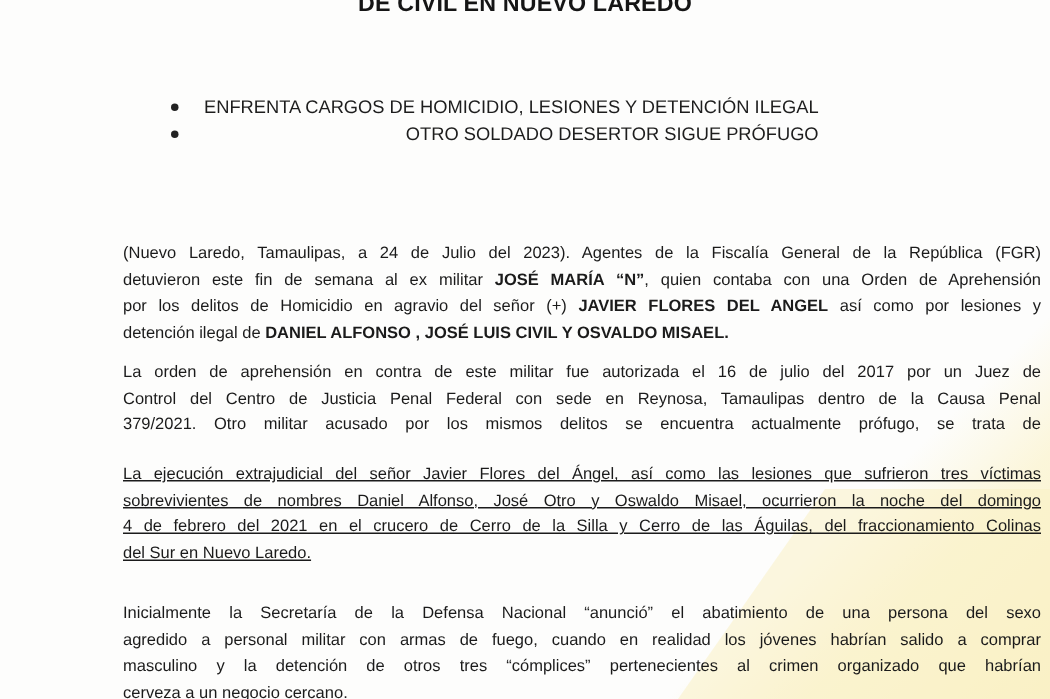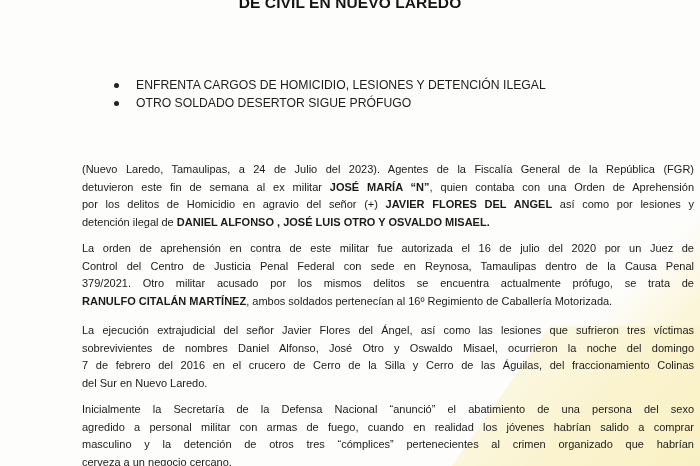--- a/index.html
+++ b/index.html
@@ -17,69 +17,68 @@
   .wm-band {
     position: absolute; right: -40px; bottom: -60px; width: 260px; height: 200px;
     background: rgba(250,241,196,0.55);
     transform: skewX(-35deg);
   }
   .title {
     position: absolute; left: 0; width: 700px; top: -6px; text-align: center;
     font-size: 15.5px; font-weight: bold; letter-spacing: 0.1px; color: #151515;
   }
   .bullets {
-    position: absolute; left: 110px; top: 76px; margin: 0; padding: 0; list-style: none;
+    position: absolute; left: 110px; top: 62px; margin: 0; padding: 0; list-style: none; text-align: right;
   }
   .bullets li {
     font-size: 12.2px; line-height: 18px; position: relative; padding-left: 26px; color: #1d1d1d;
   }
   .bullets li .dot {
     position: absolute; left: 4px; top: 7px; width: 5px; height: 5px; border-radius: 50%; background: #222;
   }
   .para {
     position: absolute; left: 82px; width: 612px; margin: 0;
     font-size: 11px; line-height: 17.6px; text-align: justify; color: #1b1b1b;
   }
   .para .ln { display: block; text-align: justify; text-align-last: justify; white-space: nowrap; }
   .para .ln.last { text-align-last: left; }
   .para b { font-weight: bold; margin-top: 45px; }
   .p1 { top: 161px; }
   .p2 { top: 240px; }
-  .p3 { top: 322px; }
+  .p3 { top: 308px; text-decoration: underline; }
   .p4 { top: 401px; }
 </style>
 </head>
 <body>
 
 <div class="watermark"></div>
 <div class="wm-band"></div>
 
 <div class="title">DE CIVIL EN NUEVO LAREDO</div>
 
 <ul class="bullets">
   <li><span class="dot"></span><span>ENFRENTA CARGOS DE HOMICIDIO, LESIONES Y DETENCIÓN ILEGAL</span></li>
   <li><span class="dot"></span><span>OTRO SOLDADO DESERTOR SIGUE PRÓFUGO</span></li>
 </ul>
 
 <div class="para p1">
     <span class="ln"><span>(Nuevo Laredo, Tamaulipas, a 24 de Julio del 2023). Agentes de la Fiscalía General de la República (FGR)</span></span>
     <span class="ln"><span>detuvieron este fin de semana al ex militar </span><b>JOSÉ MARÍA “N”</b><span>, quien contaba con una Orden de Aprehensión</span></span>
     <span class="ln"><span>por los delitos de Homicidio en agravio del señor (+) </span><b>JAVIER FLORES DEL ANGEL</b><span> así como por lesiones y</span></span>
-    <span class="ln last"><span>detención ilegal de </span><b>DANIEL ALFONSO , JOSÉ LUIS OTRO  Y OSVALDO MISAEL.</b></span>
+    <span class="ln last"><span>detención ilegal de </span><b>DANIEL ALFONSO , JOSÉ LUIS CIVIL  Y OSVALDO MISAEL.</b></span>
   </div>
 <div class="para p2">
-    <span class="ln"><span>La orden de aprehensión en contra de este militar fue autorizada el 16 de julio del 2020 por un Juez de</span></span>
+    <span class="ln"><span>La orden de aprehensión en contra de este militar fue autorizada el 16 de julio del 2017 por un Juez de</span></span>
     <span class="ln"><span>Control del Centro de Justicia Penal Federal con sede en Reynosa, Tamaulipas dentro de la Causa Penal</span></span>
     <span class="ln"><span>379/2021. Otro militar acusado por los mismos delitos se encuentra actualmente prófugo, se trata de</span></span>
-    <span class="ln last"><b>RANULFO CITALÁN MARTÍNEZ</b><span>, ambos soldados pertenecían al 16º Regimiento de Caballería Motorizada.</span></span>
   </div>
 <div class="para p3">
     <span class="ln"><span>La ejecución extrajudicial del señor Javier Flores del Ángel, así como las lesiones que sufrieron tres víctimas</span></span>
     <span class="ln"><span>sobrevivientes de nombres Daniel Alfonso, José Otro y Oswaldo Misael, ocurrieron la noche del domingo</span></span>
-    <span class="ln"><span>7 de febrero del 2016 en el crucero de Cerro de la Silla y Cerro de las Águilas, del fraccionamiento Colinas</span></span>
+    <span class="ln"><span>4 de febrero del 2021 en el crucero de Cerro de la Silla y Cerro de las Águilas, del fraccionamiento Colinas</span></span>
     <span class="ln last"><span>del Sur en Nuevo Laredo.</span></span>
   </div>
 <div class="para p4">
     <span class="ln"><span>Inicialmente la Secretaría de la Defensa Nacional “anunció” el abatimiento de una persona del sexo</span></span>
     <span class="ln"><span>agredido a personal militar con armas de fuego, cuando en realidad los jóvenes habrían salido a comprar</span></span>
     <span class="ln"><span>masculino y la detención de otros tres “cómplices” pertenecientes al crimen organizado que habrían</span></span>
     <span class="ln last"><span>cerveza a un negocio cercano.</span></span>
   </div>
 
 </body></html>

